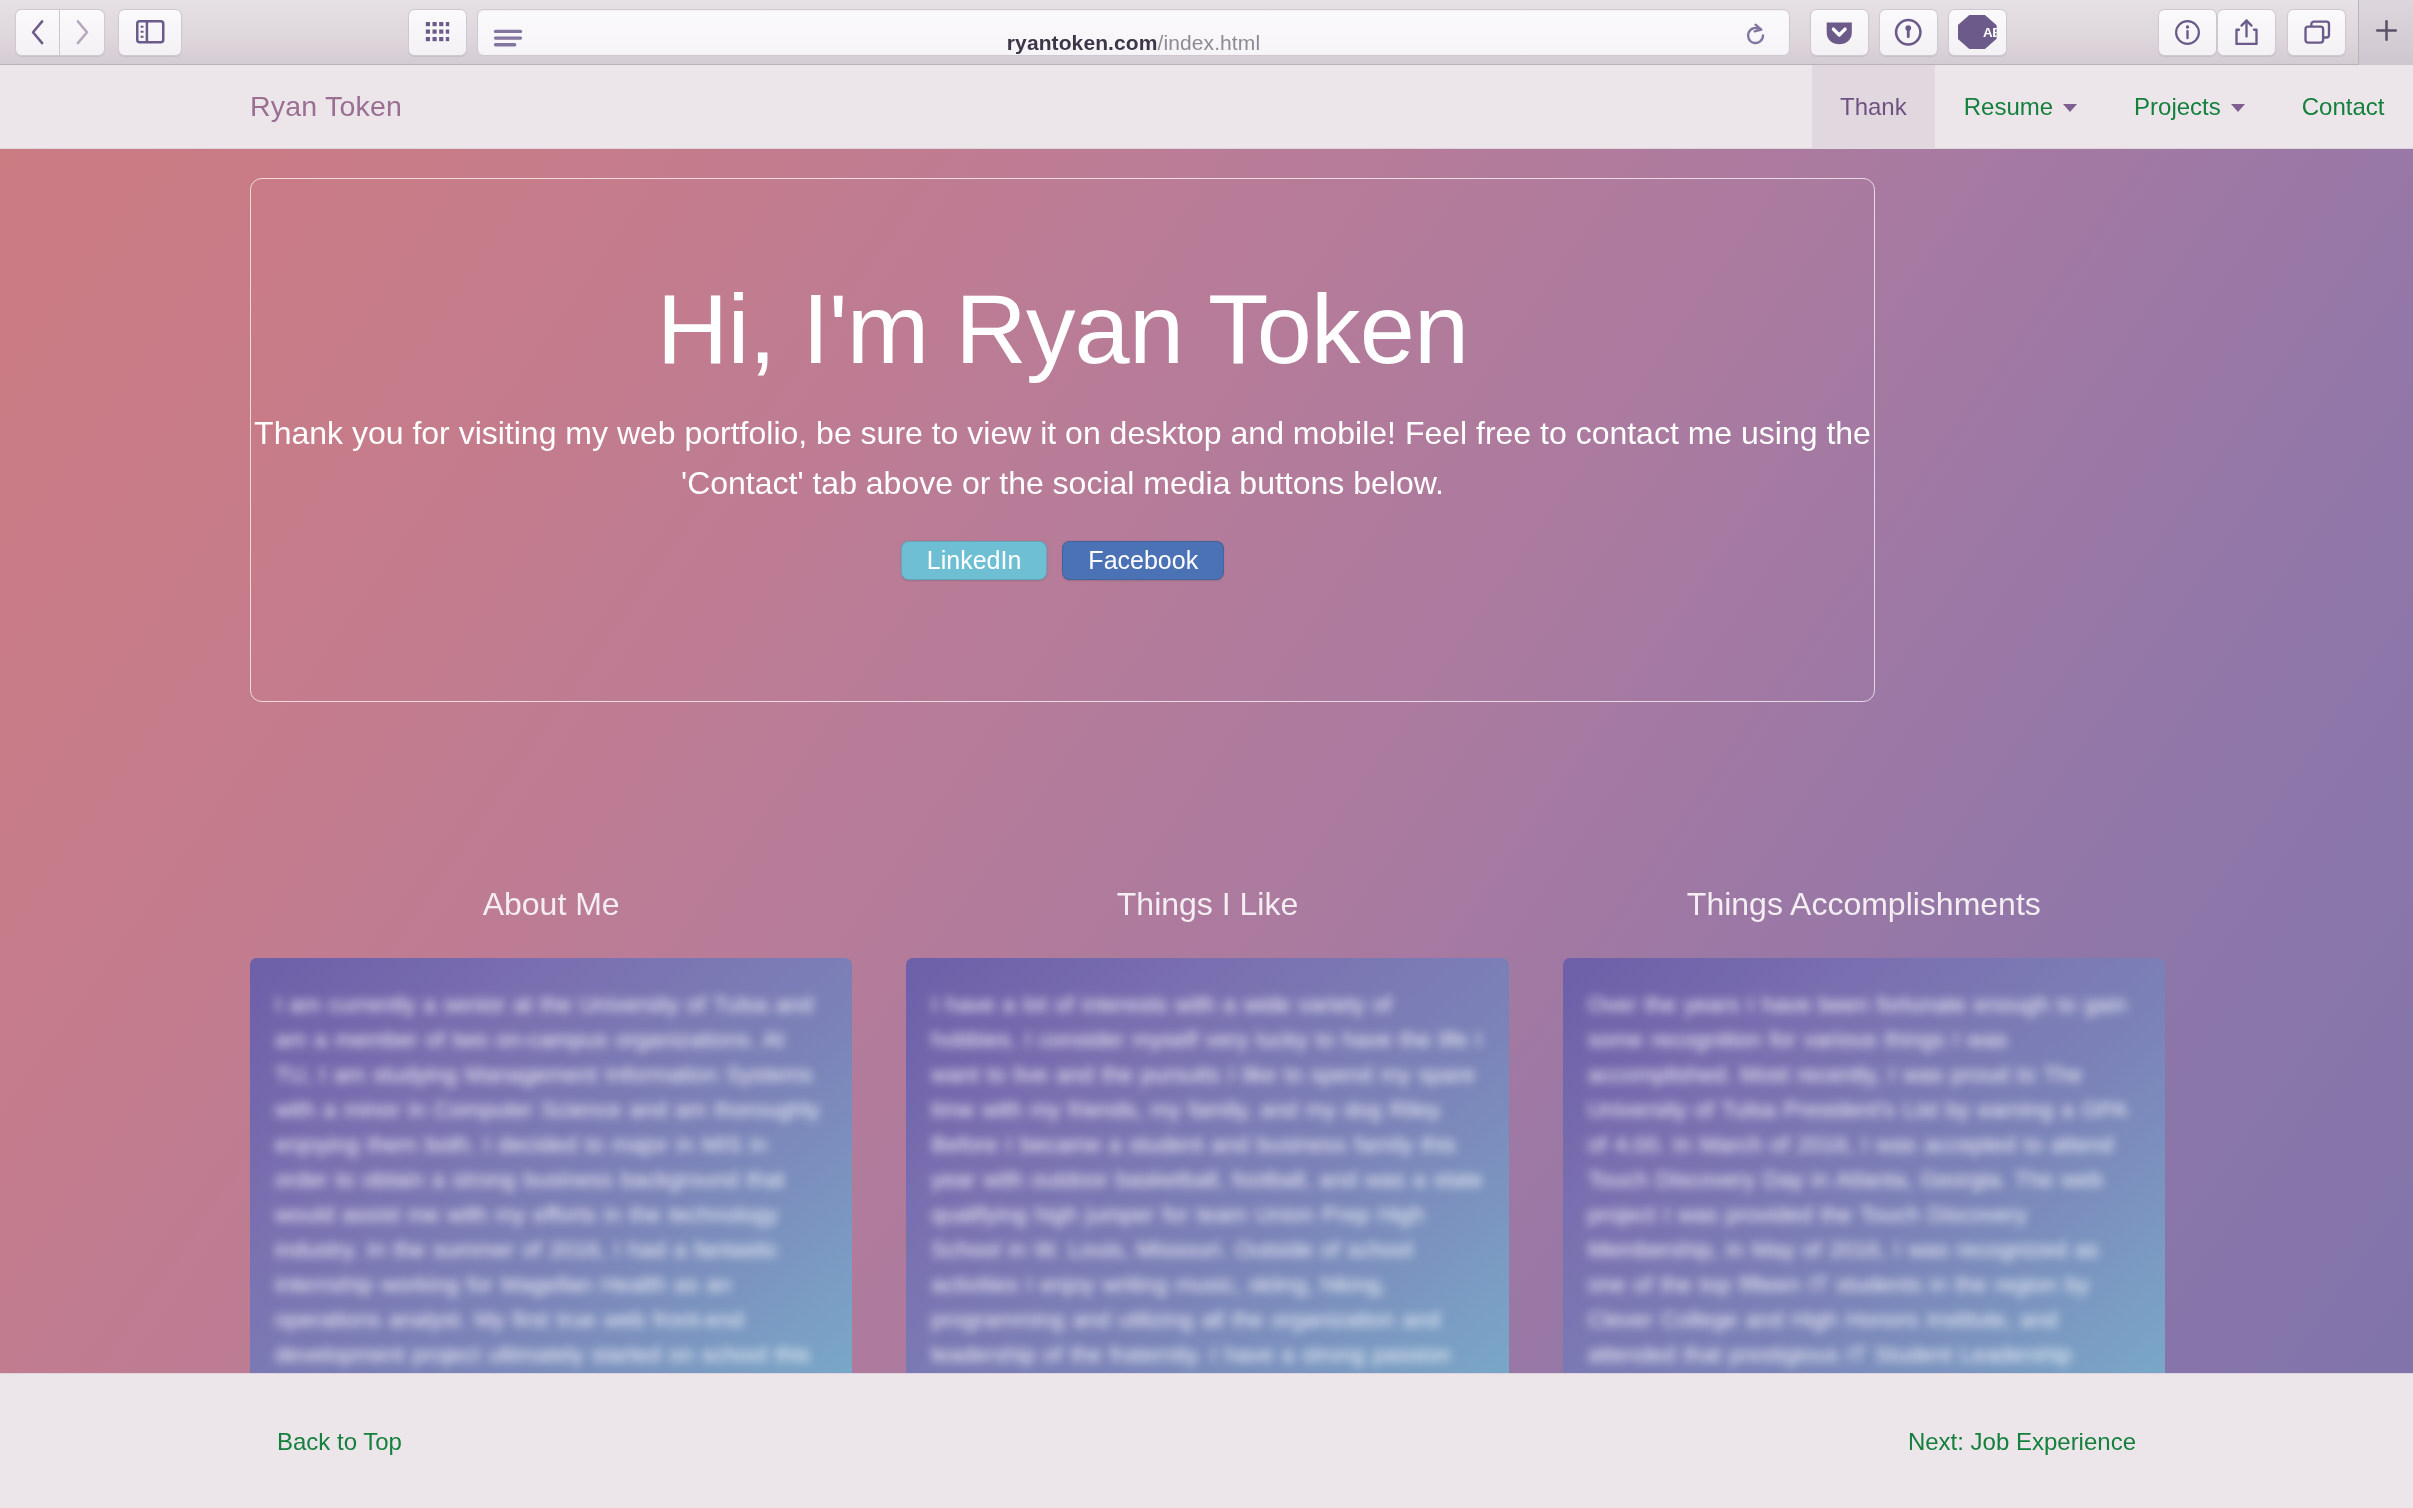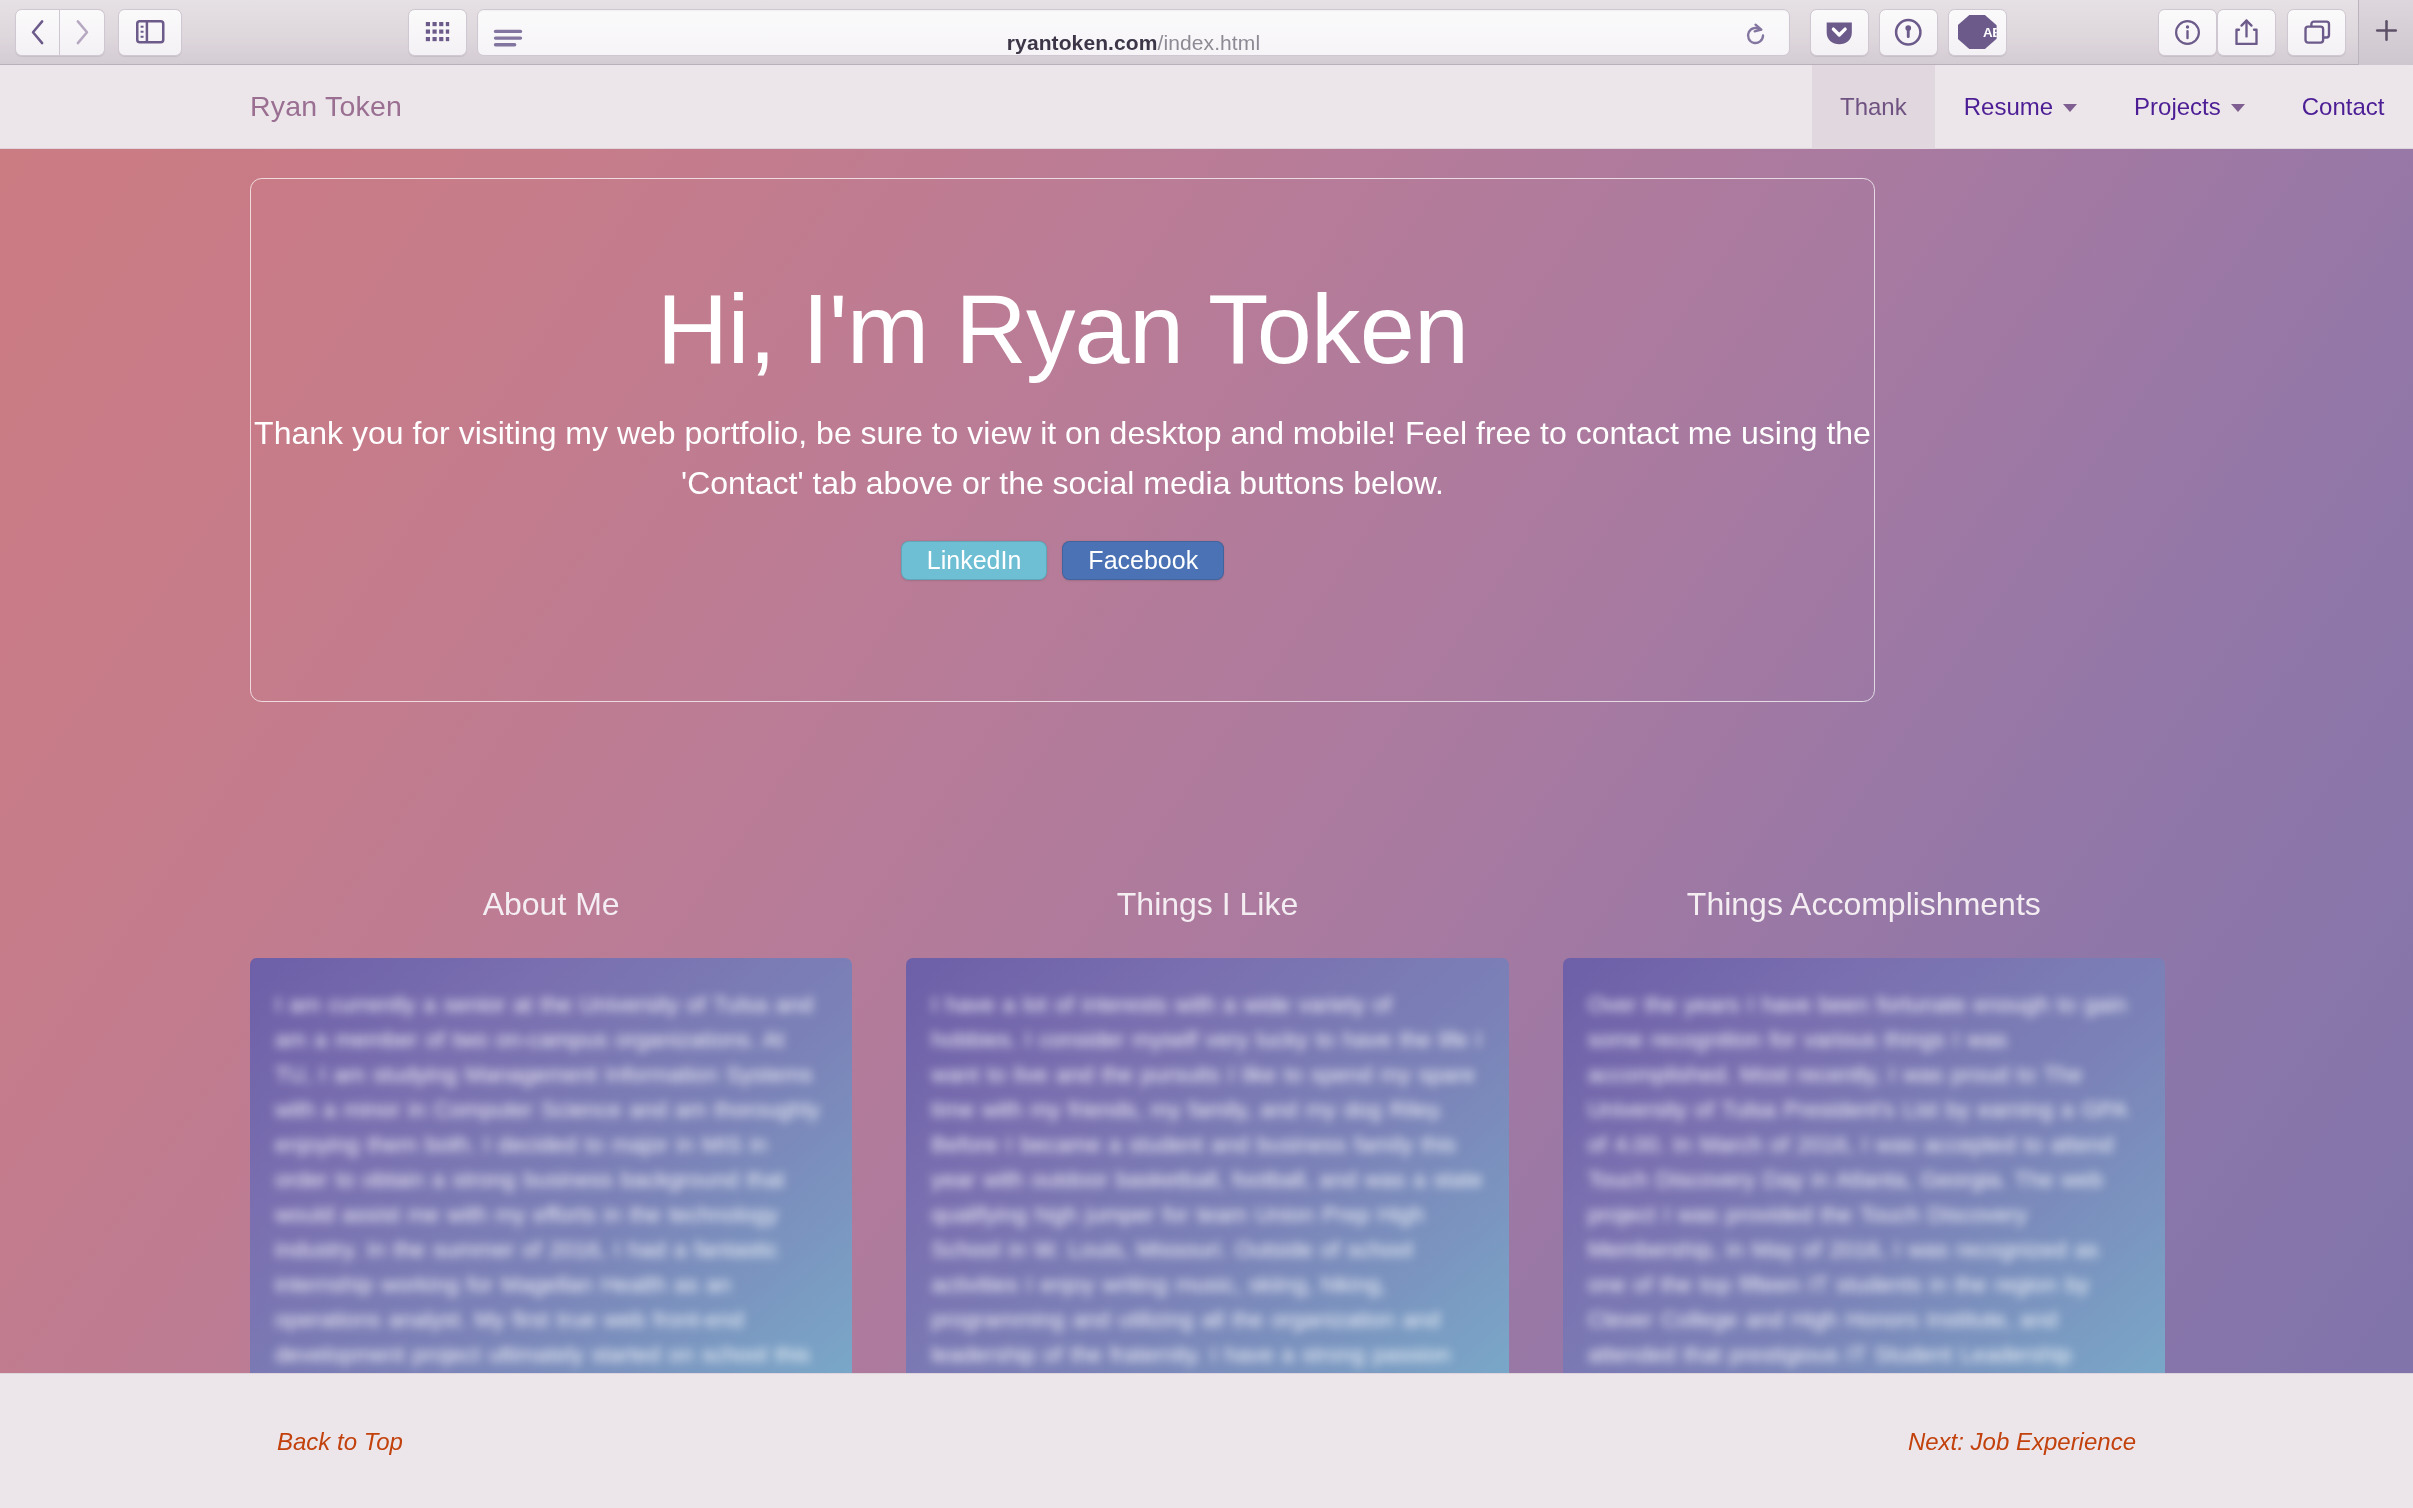--- a/index.html
+++ b/index.html
@@ -82,21 +82,21 @@
     display:flex; align-items:center;
     z-index:5;
   }
   #site-brand{
     margin-left:250px;
     font-size:28.5px; color:#9a6f92; letter-spacing:0.2px;
   }
   #site-nav-links{ margin-left:auto; display:flex; align-items:stretch; height:84px; }
   .nav-link{
     display:flex; align-items:center; gap:10px;
-    padding:0 28.5px; font-size:24px; color:#4c1d95;
+    padding:0 28.5px; font-size:24px; color:#15803d;
     white-space:nowrap;
   }
   .nav-link.active{ background:#e0d8de; color:#6f5281; }
   .caret{
     width:0;height:0;border-left:7.5px solid transparent;
     border-right:7.5px solid transparent;border-top:8.4px solid #7f5f91;
     margin-top:3.4px;
   }
 
   
@@ -155,21 +155,21 @@
     filter:blur(4.6px); text-align:left; word-spacing:1.7px;
   }
 
   
   #site-footer{
     position:relative; width:100%; height:136px;
     background:#ece6ea; border-top:0.8px solid #ddd5db;
     display:flex; align-items:center;
   }
   .footer-link{
-    font-size:24px; color:#c2410c;font-style:italic;
+    font-size:24px; color:#15803d;
   }
   #footer-back-to-top{ margin-left:277px; }
   #footer-next-link{ margin-left:auto; margin-right:277px; }
 </style>
 </head>
 <body>
 
 <div id="browser-chrome">
 
   <div class="nav-pair">

